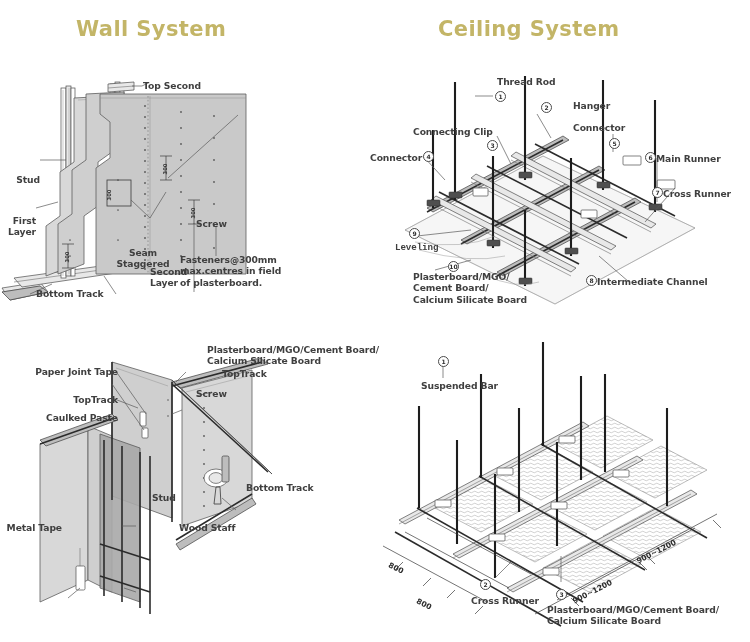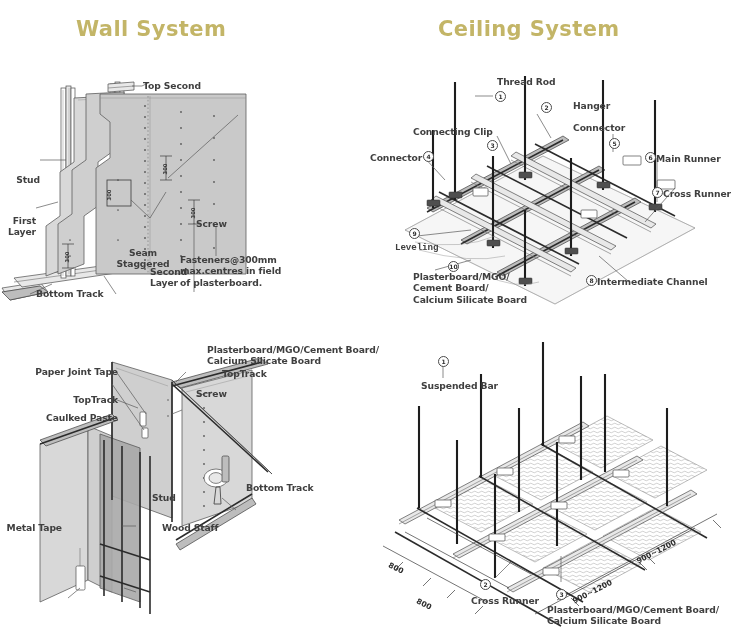--- a/index.html
+++ b/index.html
@@ -486,21 +486,21 @@
 
     <div class="lbl" style="left:207px; top:14px;">Plasterboard/MGO/Cement Board/
 Calcium Silicate Board</div>
     <div class="lbl r" style="left:18px; top:36px; width:100px;">Paper Joint Tape</div>
     <div class="lbl r" style="left:18px; top:50px; width:100px;margin-top:32px;">Caulked Paste</div>
     <div class="lbl r" style="left:18px; top:64px; width:100px;">TopTrack</div>
     <div class="lbl" style="left:222px; top:38px;">TopTrack</div>
     <div class="lbl" style="left:196px; top:58px;">Screw</div>
     <div class="lbl" style="left:246px; top:152px;">Bottom Track</div>
     <div class="lbl" style="left:152px; top:162px;">Stud</div>
-    <div class="lbl" style="left:162px; top:192px;">Wood Staff</div>
+    <div class="lbl" style="left:152px; top:192px;padding-left:27px;">Wood Staff</div>
     <div class="lbl r" style="left:0px; top:192px; width:62px;">Metal Tape</div>
   </div>
 
   <div class="panel" id="panel-ceiling-dims">
     <svg width="375" height="310" viewBox="0 0 375 310">
 
       <defs>
         <pattern id="tilehatch" width="7" height="4" patternUnits="userSpaceOnUse">
           <path d="M0 2 Q1.8 0.4 3.5 2 Q5.2 3.6 7 2" stroke="#9a9a9a" stroke-width="0.45" fill="none"></path>
         </pattern>

